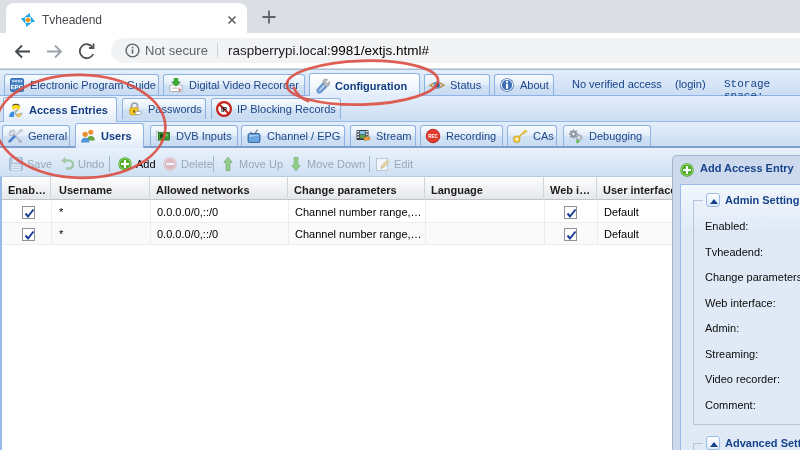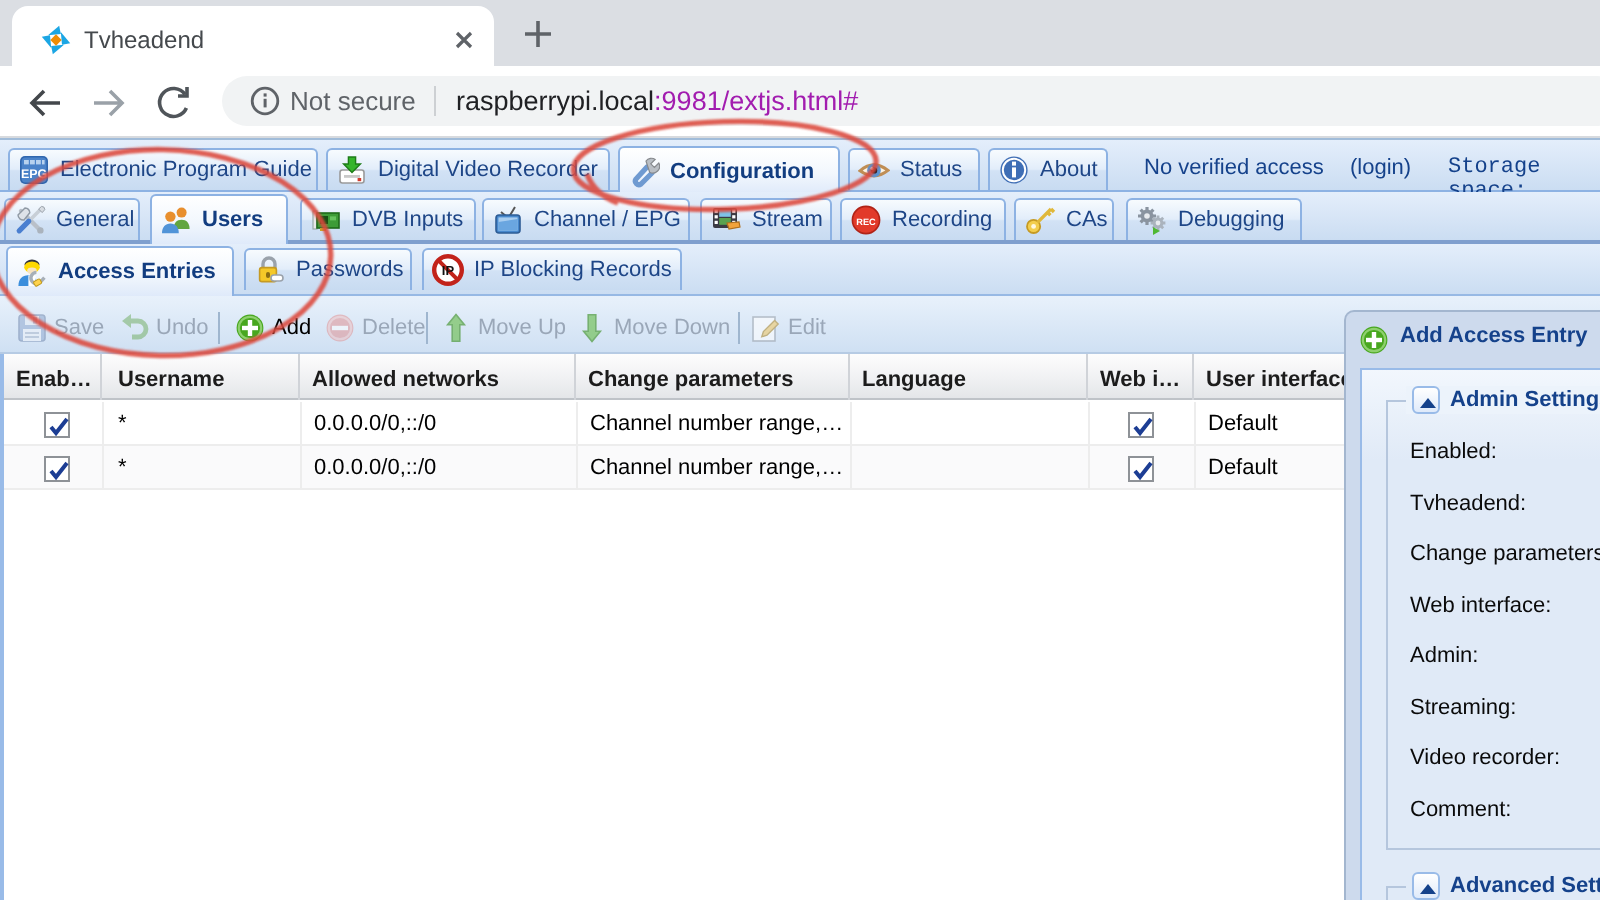--- a/index.html
+++ b/index.html
@@ -14,21 +14,21 @@
 #newtab { position:absolute; left:261px; top:9px; width:16px; height:16px; }
 #favicon { position:absolute; left:14px; top:9px; }
 
 #addrbar { position:absolute; left:0; top:33px; width:800px; height:36px; background:#fff; border-bottom:1px solid #d7dade; }
 #navicons { position:absolute; left:0; top:33px; }
 #omni { position:absolute; left:111px; top:38px; width:700px; height:25px; background:#f1f3f4; border-radius:13px; }
 #omni .info { position:absolute; left:14px; top:5px; }
 #omni .nsec { position:absolute; left:34px; top:5px; font-size:13px; color:#5f6368; }
 #omni .sep { position:absolute; left:106px; top:5px; width:1px; height:15px; background:#cdd0d3; }
 #omni .url { position:absolute; left:117px; top:5px; font-size:13.5px; color:#202124; }
-#omni .url span { color:#a21caf; }
+#omni .url span { color:#000000; }
 
 
 #ui { position:absolute; left:0; top:69px; width:800px; height:381px; }
 .strip { position:relative; width:800px; background:linear-gradient(#e4eefb,#cbddf2); }
 #row1 { height:27px; border-top:1px solid #a1bcd9; border-bottom:1px solid #8db2e3; }
 #row2 { height:26px; border-bottom:2px solid #7f9fce; }
 #row3 { height:26px; border-bottom:1px solid #97b9e4; }
 
 .tab { position:absolute; height:21px; border:1px solid #8db2e3; border-bottom:none; border-radius:3px 3px 0 0;
   background:linear-gradient(#f7fbfe, #e2edfa 48%, #d2e2f5 52%, #c8dbf1);
@@ -178,20 +178,52 @@
           <rect x="7" y="6.7" width="2" height="5" fill="#fff"></rect>
           <rect x="7" y="3.8" width="2" height="2" fill="#fff"></rect>
         </svg>
         About
       </div>
       <span class="hdrtxt" style="left:572px;">No verified access</span>
       <span class="hdrtxt" style="left:675px;">(login)</span>
       <span class="hdrtxt" style="left:724px;font-family:Liberation Mono, monospace;">Storage space:</span>
     </div>
 
+    <div id="row3" class="strip">
+      <div class="tab active" style="left:3px; width:114px;">
+        <svg class="ic" viewBox="0 0 16 16">
+          <path d="M4.2 4.6 a3.8 2.8 0 0 1 7.6 0 Z" fill="#33333b"></path>
+          <ellipse cx="8" cy="5.6" rx="3.9" ry="2.9" fill="#ffd800"></ellipse>
+          <ellipse cx="8" cy="7.4" rx="2.4" ry="1.6" fill="#f7e3c1"></ellipse>
+          <path d="M1.2 15 c0-3.6 2-5.4 4.8-5.4 s4.8 1.8 4.8 5.4 Z" fill="#3b8edc"></path>
+          <path d="M6.2 9.8 h3.6 v5.2 h-3.6 Z" fill="#fff"></path>
+          <path d="M10.2 8.2 a2.8 2.8 0 1 0 2.2 4.6 l1.8-2" fill="none" stroke="#a7afb8" stroke-width="1.7"></path>
+          <rect x="9" y="12" width="3.6" height="2.6" rx="0.6" fill="#ffd34d" stroke="#c09a1d" stroke-width="0.5" transform="rotate(-30 10.8 13.3)"></rect>
+        </svg>
+        Access Entries
+      </div>
+      <div class="tab" style="left:122px; width:84px;">
+        <svg class="ic" viewBox="0 0 16 16">
+          <path d="M4.5 7 V5 a3 3 0 0 1 6 0 v2" fill="none" stroke="#9aa2ab" stroke-width="1.7"></path>
+          <rect x="2.8" y="6.8" width="8.4" height="7" rx="1.2" fill="#f5c928" stroke="#c59a23" stroke-width="0.8"></rect>
+          <rect x="6" y="9" width="2" height="3" rx="1" fill="#8a6d12"></rect>
+          <rect x="8.5" y="10.5" width="6" height="3" rx="1.5" fill="#fff" stroke="#9aa2ab" stroke-width="0.8"></rect>
+        </svg>
+        Passwords
+      </div>
+      <div class="tab" style="left:211px; width:130px;">
+        <svg class="ic" viewBox="0 0 16 16">
+          <circle cx="8" cy="8" r="6.9" fill="#fff" stroke="#c2231a" stroke-width="2.2"></circle>
+          <path d="M3.2 3.2 L12.8 12.8" stroke="#c2231a" stroke-width="2"></path>
+          <text x="8" y="10.6" font-size="6.5" font-weight="bold" fill="#111" text-anchor="middle" font-family="Liberation Sans,sans-serif">IP</text>
+        </svg>
+        IP Blocking Records
+      </div>
+    </div>
+
     <div id="row2" class="strip">
       <div class="tab" style="left:2px; width:68px;">
         <svg class="ic" viewBox="0 0 16 16">
           <path d="M3.5 3.5 L13 13" stroke="#b9c0c9" stroke-width="2.2" stroke-linecap="round"></path>
           <path d="M2 5.5 L5.5 2 a2.6 2.6 0 0 1 2.4 2.4 L5 8 a2.6 2.6 0 0 1 -3 -2.5 Z" fill="#dde2e8" stroke="#8f99a4" stroke-width="0.7"></path>
           <circle cx="13.2" cy="13.2" r="1.6" fill="#aab3bd"></circle>
           <path d="M13 3 L7 9" stroke="#c8cfd7" stroke-width="1.8" stroke-linecap="round"></path>
           <path d="M13.8 1.2 a1.6 1.6 0 0 1 1.6 1.6 l-1.3 1.5 -1.8-1.8 Z" fill="#d7dce2" stroke="#9aa2ab" stroke-width="0.5"></path>
           <path d="M7.4 8.6 L2.6 13.4" stroke="#4a7fd0" stroke-width="2.6" stroke-linecap="round"></path>
         </svg>
@@ -273,52 +305,20 @@
                 <path d="M11 5.8 v7.4 M7.3 9.5 h7.4 M8.4 6.9 l5.2 5.2 M13.6 6.9 l-5.2 5.2"></path>
               </g>
           </g>
           <circle cx="11" cy="9.5" r="1.2" fill="#e8ebef"></circle>
           <path d="M8 12 h4 l-2 3.5 Z" fill="#4fb832" transform="rotate(-90 10 13.5)"></path>
         </svg>
         Debugging
       </div>
     </div>
 
-    <div id="row3" class="strip">
-      <div class="tab active" style="left:3px; width:114px;">
-        <svg class="ic" viewBox="0 0 16 16">
-          <path d="M4.2 4.6 a3.8 2.8 0 0 1 7.6 0 Z" fill="#33333b"></path>
-          <ellipse cx="8" cy="5.6" rx="3.9" ry="2.9" fill="#ffd800"></ellipse>
-          <ellipse cx="8" cy="7.4" rx="2.4" ry="1.6" fill="#f7e3c1"></ellipse>
-          <path d="M1.2 15 c0-3.6 2-5.4 4.8-5.4 s4.8 1.8 4.8 5.4 Z" fill="#3b8edc"></path>
-          <path d="M6.2 9.8 h3.6 v5.2 h-3.6 Z" fill="#fff"></path>
-          <path d="M10.2 8.2 a2.8 2.8 0 1 0 2.2 4.6 l1.8-2" fill="none" stroke="#a7afb8" stroke-width="1.7"></path>
-          <rect x="9" y="12" width="3.6" height="2.6" rx="0.6" fill="#ffd34d" stroke="#c09a1d" stroke-width="0.5" transform="rotate(-30 10.8 13.3)"></rect>
-        </svg>
-        Access Entries
-      </div>
-      <div class="tab" style="left:122px; width:84px;">
-        <svg class="ic" viewBox="0 0 16 16">
-          <path d="M4.5 7 V5 a3 3 0 0 1 6 0 v2" fill="none" stroke="#9aa2ab" stroke-width="1.7"></path>
-          <rect x="2.8" y="6.8" width="8.4" height="7" rx="1.2" fill="#f5c928" stroke="#c59a23" stroke-width="0.8"></rect>
-          <rect x="6" y="9" width="2" height="3" rx="1" fill="#8a6d12"></rect>
-          <rect x="8.5" y="10.5" width="6" height="3" rx="1.5" fill="#fff" stroke="#9aa2ab" stroke-width="0.8"></rect>
-        </svg>
-        Passwords
-      </div>
-      <div class="tab" style="left:211px; width:130px;">
-        <svg class="ic" viewBox="0 0 16 16">
-          <circle cx="8" cy="8" r="6.9" fill="#fff" stroke="#c2231a" stroke-width="2.2"></circle>
-          <path d="M3.2 3.2 L12.8 12.8" stroke="#c2231a" stroke-width="2"></path>
-          <text x="8" y="10.6" font-size="6.5" font-weight="bold" fill="#111" text-anchor="middle" font-family="Liberation Sans,sans-serif">IP</text>
-        </svg>
-        IP Blocking Records
-      </div>
-    </div>
-
     <div id="toolbar">
       <div class="tbtn dis" style="left:8px;">
         <svg class="ic" viewBox="0 0 16 16" opacity="0.55">
           <rect x="1.5" y="1.5" width="13" height="13" rx="1.5" fill="#8fa9d0" stroke="#7288ad" stroke-width="0.8"></rect>
           <rect x="4.5" y="2" width="7" height="4.5" fill="#e4ebf5"></rect>
           <rect x="8.5" y="2.6" width="2" height="3.2" fill="#8fa9d0"></rect>
           <rect x="3.5" y="8.5" width="9" height="6" fill="#eef2f8"></rect>
           <rect x="4.5" y="10" width="7" height="1" fill="#aab8cc"></rect>
           <rect x="4.5" y="12" width="7" height="1" fill="#aab8cc"></rect>
         </svg>

